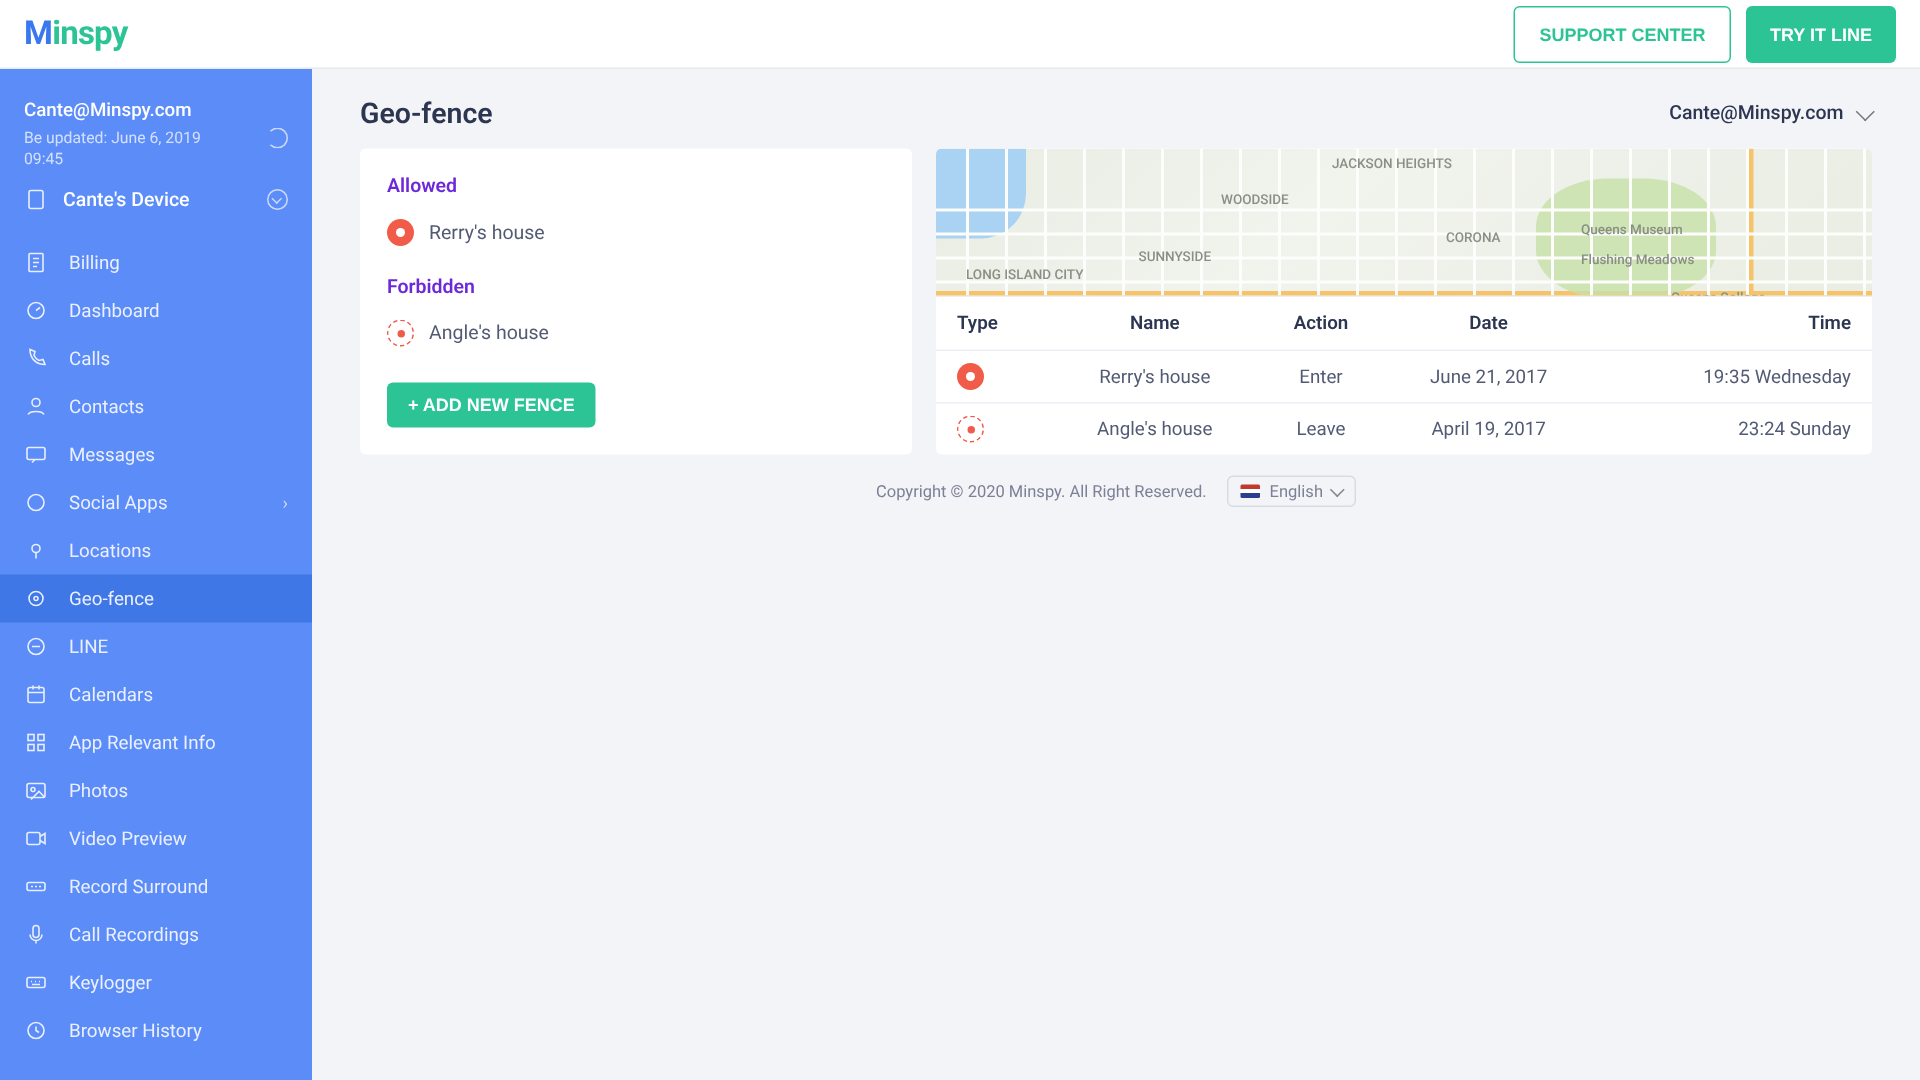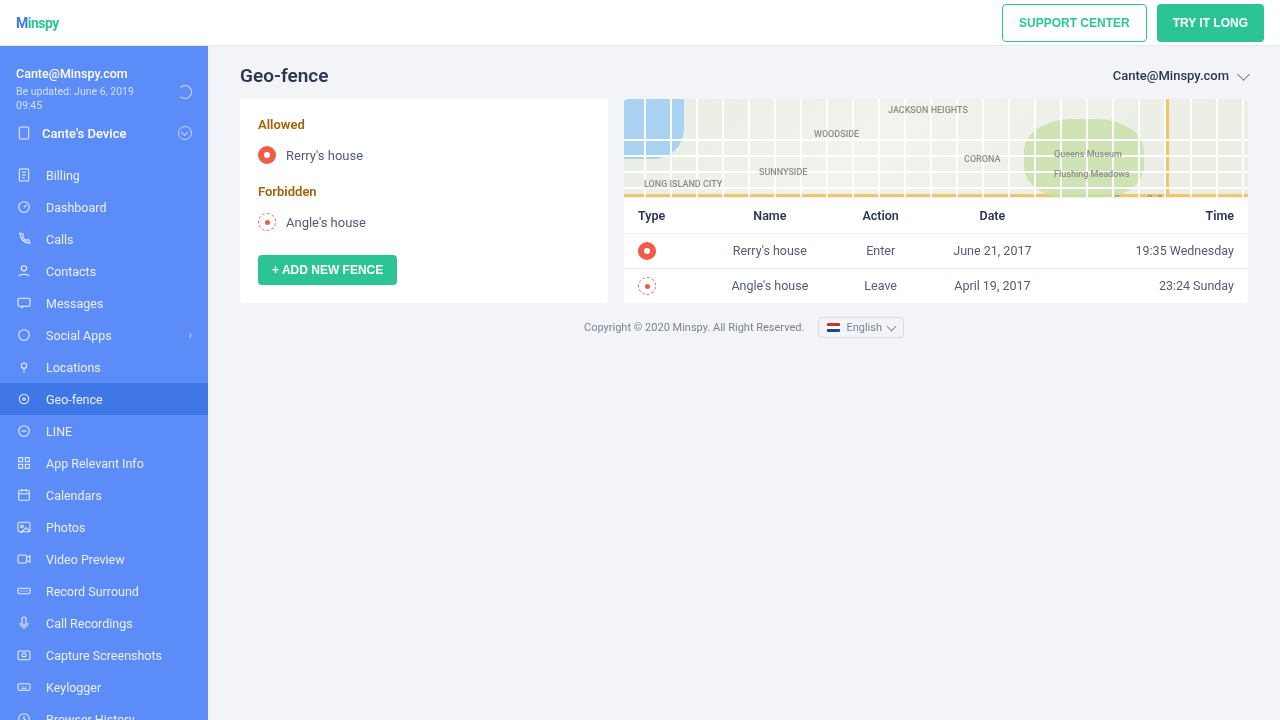--- a/index.html
+++ b/index.html
@@ -1,19 +1,19 @@
 <!DOCTYPE html>
 <html><head>
 <meta charset="utf-8">
 <style>
 * { margin: 0; padding: 0; box-sizing: border-box; }
 body { font-family: -apple-system, BlinkMacSystemFont, "Segoe UI", Roboto, Helvetica, Arial, sans-serif; background: #f2f4f8; color: #2d3651; width: 1280px; height: 720px; overflow: hidden; }
 
 .topbar { height: 46px; display: flex; align-items: center; justify-content: space-between; background: #fff; border-bottom: 1px solid #e6e9ef; padding: 0 16px; }
-.logo { font-size: 14px; font-weight: 700; letter-spacing: -0.5px; }
+.logo { font-size: 22px; font-weight: 700; letter-spacing: -0.5px; }
 .logo .m { color: #3a78ef; }
 .logo .i { color: #2cc495; }
 .topbar-right { display: flex; gap: 10px; }
 .btn { display: inline-flex; align-items: center; justify-content: center; height: 38px; padding: 0 16px; border-radius: 4px; font-size: 12px; font-weight: 600; cursor: pointer; border: none; }
 .btn-outline { border: 1.5px solid #2cc495; color: #2cc495; background: #fff; }
 .btn-fill { background: #2cc495; color: #fff; }
 
 .layout { display: flex; height: calc(720px - 46px); }
 .sidebar { width: 208px; background: #5c8cf7; color: #fff; overflow-y: auto; padding-top: 8px; scrollbar-width: none; }
 .sidebar::-webkit-scrollbar { display: none; }
@@ -35,21 +35,21 @@
 .icbox svg { width: 16px; height: 16px; stroke: #e8efff; stroke-width: 1.6; fill: none; }
 
 .content { flex: 1; overflow-y: auto; }
 .page-head { display: flex; justify-content: space-between; align-items: center; padding: 18px 32px 12px; }
 .page-title { font-size: 19px; font-weight: 600; color: #2d3651; }
 .account-drop { font-size: 13px; font-weight: 500; color: #2d3651; display: flex; align-items: center; gap: 10px; cursor: pointer; }
 .account-drop .dn { width: 9px; height: 9px; border-right: 1.5px solid #777; border-bottom: 1.5px solid #777; transform: rotate(45deg); margin-bottom: 3px; }
 
 .main-row { display: flex; gap: 16px; padding: 0 32px 14px; }
 .panel-left { width: 368px; background: #fff; border-radius: 4px; padding: 18px 0 0; }
-.panel-left h4 { font-size: 13px; font-weight: 600; color: #a16207; margin: 0 18px 8px; }
+.panel-left h4 { font-size: 13px; font-weight: 600; color: #6d28d9; margin: 0 18px 8px; }
 .fence-item { display: flex; align-items: center; gap: 10px; padding: 6px 18px; font-size: 13px; color: #535b74; cursor: pointer; }
 .pin { width: 18px; height: 18px; border-radius: 50%; display: inline-flex; align-items: center; justify-content: center; flex-shrink: 0; }
 .pin.solid { background: #f15b4a; }
 .pin.solid::after { content: ""; width: 6px; height: 6px; border-radius: 50%; background: #fff; }
 .pin.dashed { border: 1.5px dashed #f15b4a; }
 .pin.dashed::after { content: ""; width: 5px; height: 5px; border-radius: 50%; background: #f15b4a; }
 .add-fence { margin: 18px; height: 30px; padding: 0 14px; background: #2cc495; color: #fff; font-size: 12px; font-weight: 600; border: none; border-radius: 4px; cursor: pointer; }
 
 .panel-right { flex: 1; background: #fff; border-radius: 4px; overflow: hidden; display: flex; flex-direction: column; }
 .map { flex: 1; position: relative; background: linear-gradient(135deg,#e9ede3 0%,#f1f3ed 40%,#e9ede3 100%); overflow: hidden; }
@@ -71,21 +71,21 @@
 .flag { width: 13px; height: 9px; background: linear-gradient(#c0392b 33%, #fff 33% 66%, #2c3e8e 66%); border-radius: 1px; }
 .lang .dn { width: 7px; height: 7px; border-right: 1.5px solid #888; border-bottom: 1.5px solid #888; transform: rotate(45deg); margin-bottom: 2px; }
 </style>
 </head>
 <body>
 
 <div class="topbar">
   <div class="logo"><span class="m">M</span><span class="i">inspy</span></div>
   <div class="topbar-right">
     <button class="btn btn-outline">SUPPORT CENTER</button>
-    <button class="btn btn-fill">TRY IT LONG</button>
+    <button class="btn btn-fill">TRY IT LINE</button>
   </div>
 </div>
 
 <div class="layout">
   <aside class="sidebar">
     <div class="side-top">
       <div class="side-email">Cante@Minspy.com</div>
       <div class="side-updated-row">
         <div class="side-updated">
           <span>Be updated: </span><span>June 6, 2019</span><br><span>09:45</span>
@@ -179,40 +179,40 @@
             <svg viewBox="0 0 24 24">
               <circle cx="12" cy="12" r="8"></circle>
               <path d="M8 12h8"></path>
             </svg>
           </span>
           <span>LINE</span>
         </div>
         <div class="nav-item">
           <span class="icbox">
             <svg viewBox="0 0 24 24">
+              <rect x="4" y="5" width="16" height="15" rx="2"></rect>
+              <path d="M4 10h16M9 3v4M15 3v4"></path>
+            </svg>
+          </span>
+          <span>Calendars</span>
+        </div>
+        <div class="nav-item">
+          <span class="icbox">
+            <svg viewBox="0 0 24 24">
               <rect x="4" y="4" width="6" height="6"></rect>
               <rect x="14" y="4" width="6" height="6"></rect>
               <rect x="4" y="14" width="6" height="6"></rect>
               <rect x="14" y="14" width="6" height="6"></rect>
             </svg>
           </span>
           <span>App Relevant Info</span>
         </div>
         <div class="nav-item">
           <span class="icbox">
             <svg viewBox="0 0 24 24">
-              <rect x="4" y="5" width="16" height="15" rx="2"></rect>
-              <path d="M4 10h16M9 3v4M15 3v4"></path>
-            </svg>
-          </span>
-          <span>Calendars</span>
-        </div>
-        <div class="nav-item">
-          <span class="icbox">
-            <svg viewBox="0 0 24 24">
               <rect x="3" y="5" width="18" height="14" rx="2"></rect>
               <circle cx="9" cy="11" r="2"></circle>
               <path d="M21 19l-6-6-8 8"></path>
             </svg>
           </span>
           <span>Photos</span>
         </div>
         <div class="nav-item">
           <span class="icbox">
             <svg viewBox="0 0 24 24">
@@ -232,29 +232,20 @@
           <span>Record Surround</span>
         </div>
         <div class="nav-item">
           <span class="icbox">
             <svg viewBox="0 0 24 24">
               <rect x="9" y="3" width="6" height="12" rx="3"></rect>
               <path d="M6 12a6 6 0 0012 0M12 18v3"></path>
             </svg>
           </span>
           <span>Call Recordings</span>
-        </div>
-        <div class="nav-item">
-          <span class="icbox">
-            <svg viewBox="0 0 24 24">
-              <rect x="3" y="6" width="18" height="13" rx="2"></rect>
-              <circle cx="12" cy="12" r="3"></circle>
-            </svg>
-          </span>
-          <span>Capture Screenshots</span>
         </div>
         <div class="nav-item">
           <span class="icbox">
             <svg viewBox="0 0 24 24">
               <rect x="3" y="7" width="18" height="10" rx="2"></rect>
               <path d="M7 11h1M11 11h1M15 11h1M8 14h8"></path>
             </svg>
           </span>
           <span>Keylogger</span>
         </div>

